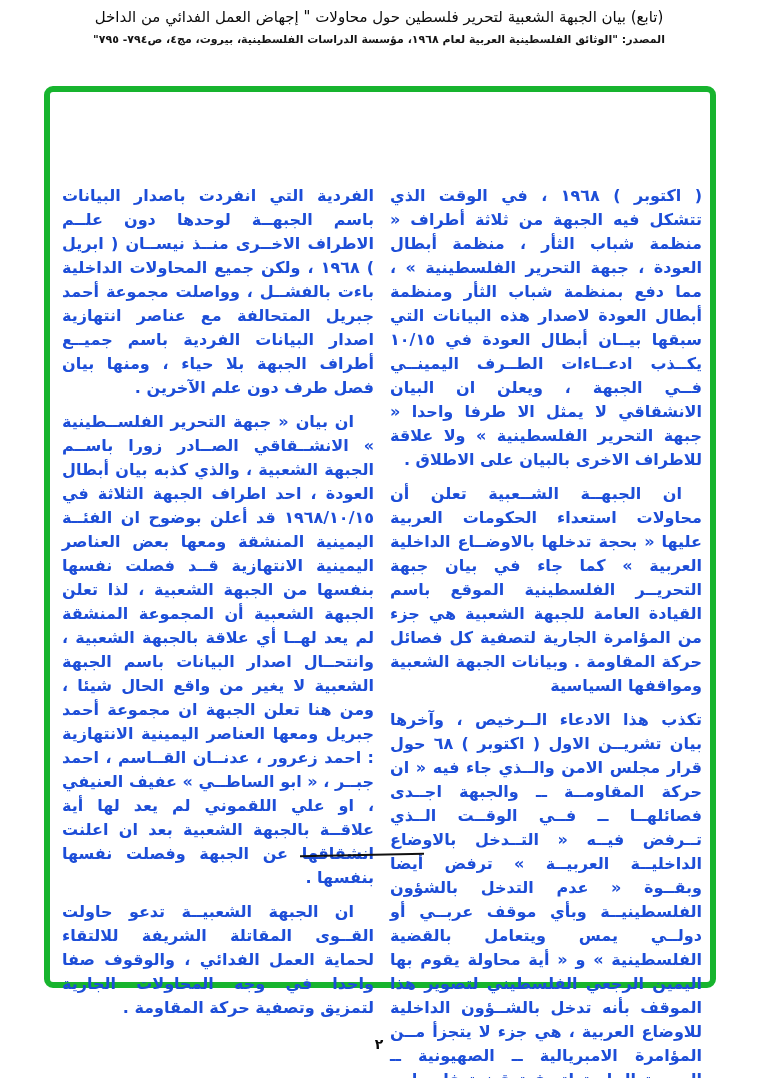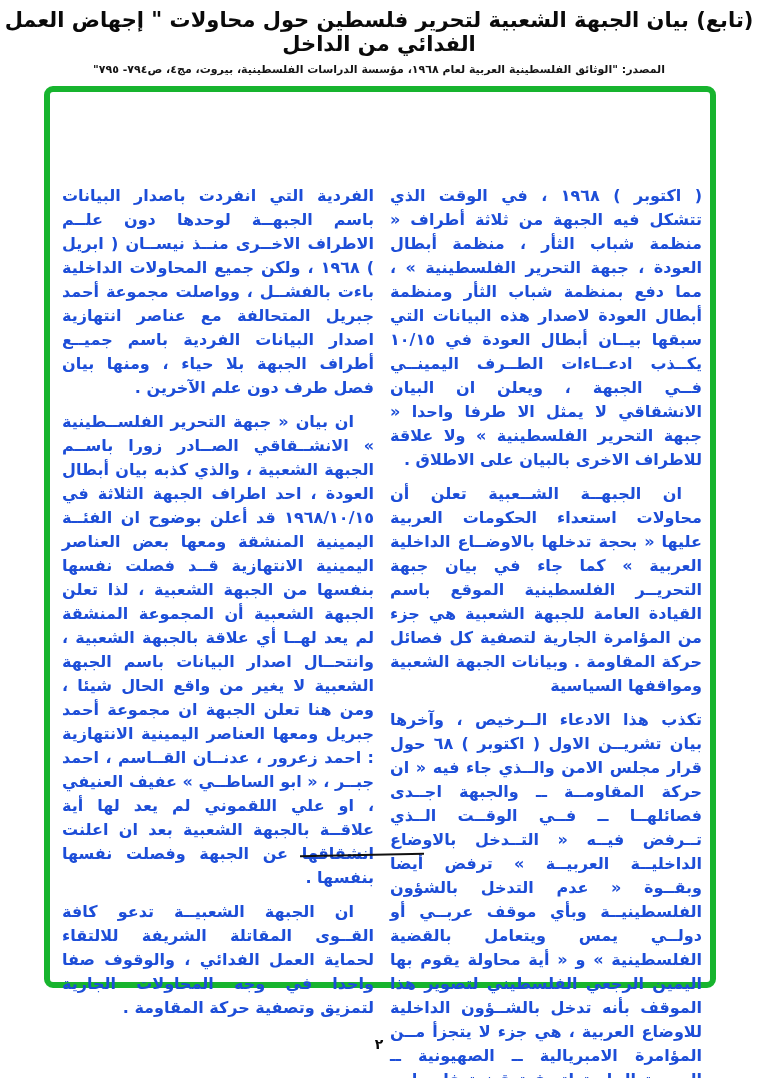--- a/index.html
+++ b/index.html
@@ -15,22 +15,22 @@
   }
   .doc-header {
     position: absolute;
     top: 8px;
     left: 0;
     width: 100%;
     text-align: center;
     direction: rtl;
   }
   .doc-title {
-    font-size: 21px;
-    font-weight: bold;
+    font-size: 15px;
+    font-weight: normal;
     letter-spacing: 0.2px;
     color: #0a0a0a;
   }
   .doc-source {
     margin-top: 7px;
     font-size: 11px;
     font-weight: bold;
     color: #141414;
   }
   .green-box {
@@ -93,21 +93,21 @@
   <div class="green-box">
     <div class="columns">
       <div class="col" dir="rtl">
         <p>( اكتوبر ) ١٩٦٨ ، في الوقت الذي تتشكل فيه الجبهة من ثلاثة أطراف « منظمة شباب الثأر ، منظمة أبطال العودة ، جبهة التحرير الفلسطينية » ، مما دفع بمنظمة شباب الثأر ومنظمة أبطال العودة لاصدار هذه البيانات التي سبقها بيــان أبطال العودة في ١٠/١٥ يكــذب ادعــاءات الطــرف اليمينــي فــي الجبهة ، ويعلن ان البيان الانشقاقي لا يمثل الا طرفا واحدا « جبهة التحرير الفلسطينية » ولا علاقة للاطراف الاخرى بالبيان على الاطلاق .</p>
         <p class="indent">ان الجبهــة الشــعبية تعلن أن محاولات استعداء الحكومات العربية عليها « بحجة تدخلها بالاوضــاع الداخلية العربية » كما جاء في بيان جبهة التحريــر الفلسطينية الموقع باسم القيادة العامة للجبهة الشعبية هي جزء من المؤامرة الجارية لتصفية كل فصائل حركة المقاومة . وبيانات الجبهة الشعبية ومواقفها السياسية</p>
         <p>تكذب هذا الادعاء الــرخيص ، وآخرها بيان تشريــن الاول ( اكتوبر ) ٦٨ حول قرار مجلس الامن والــذي جاء فيه « ان حركة المقاومــة ــ والجبهة اجــدى فصائلهــا ــ فــي الوقــت الــذي تــرفض فيــه « التــدخل بالاوضاع الداخليــة العربيــة » ترفض أيضا وبقــوة « عدم التدخل بالشؤون الفلسطينيــة وبأي موقف عربــي أو دولــي يمس ويتعامل بالقضية الفلسطينية » و « أية محاولة يقوم بها اليمين الرجعي الفلسطيني لتصوير هذا الموقف بأنه تدخل بالشــؤون الداخلية للاوضاع العربية ، هي جزء لا يتجزأ مــن المؤامرة الامبريالية ــ الصهيونية ــ الرجعية الجارية لتصفية قضية فلسطين » .</p>
       </div>
       <div class="col" dir="rtl">
         <p>الفردية التي انفردت باصدار البيانات باسم الجبهــة لوحدها دون علــم الاطراف الاخــرى منــذ نيســان ( ابريل ) ١٩٦٨ ، ولكن جميع المحاولات الداخلية باءت بالفشــل ، وواصلت مجموعة أحمد جبريل المتحالفة مع عناصر انتهازية اصدار البيانات الفردية باسم جميــع أطراف الجبهة بلا حياء ، ومنها بيان فصل طرف دون علم الآخرين .</p>
         <p class="indent">ان بيان « جبهة التحرير الفلســطينية » الانشــقاقي الصــادر زورا باســم الجبهة الشعبية ، والذي كذبه بيان أبطال العودة ، احد اطراف الجبهة الثلاثة في ١٩٦٨/١٠/١٥ قد أعلن بوضوح ان الفئــة اليمينية المنشقة ومعها بعض العناصر اليمينية الانتهازية قــد فصلت نفسها بنفسها من الجبهة الشعبية ، لذا تعلن الجبهة الشعبية أن المجموعة المنشقة لم يعد لهــا أي علاقة بالجبهة الشعبية ، وانتحــال اصدار البيانات باسم الجبهة الشعبية لا يغير من واقع الحال شيئا ، ومن هنا تعلن الجبهة ان مجموعة أحمد جبريل ومعها العناصر اليمينية الانتهازية : احمد زعرور ، عدنــان القــاسم ، احمد جبــر ، « ابو الساطــي » عفيف العنيفي ، او علي اللقموني لم يعد لها أية علاقــة بالجبهة الشعبية بعد ان اعلنت انشقاقها عن الجبهة وفصلت نفسها بنفسها .</p>
-        <p class="indent">ان الجبهة الشعبيــة تدعو كافة القــوى المقاتلة الشريفة للالتقاء لحماية العمل الفدائي ، والوقوف صفا واحدا في وجه المحاولات الجارية لتمزيق وتصفية حركة المقاومة .</p>
+        <p class="indent">ان الجبهة الشعبيــة تدعو حاولت القــوى المقاتلة الشريفة للالتقاء لحماية العمل الفدائي ، والوقوف صفا واحدا في وجه المحاولات الجارية لتمزيق وتصفية حركة المقاومة .</p>
       </div>
     </div>
   </div>
 
   <div class="end-divider"></div>
 
   <div class="page-number">٢</div>
 
 </div>
 

